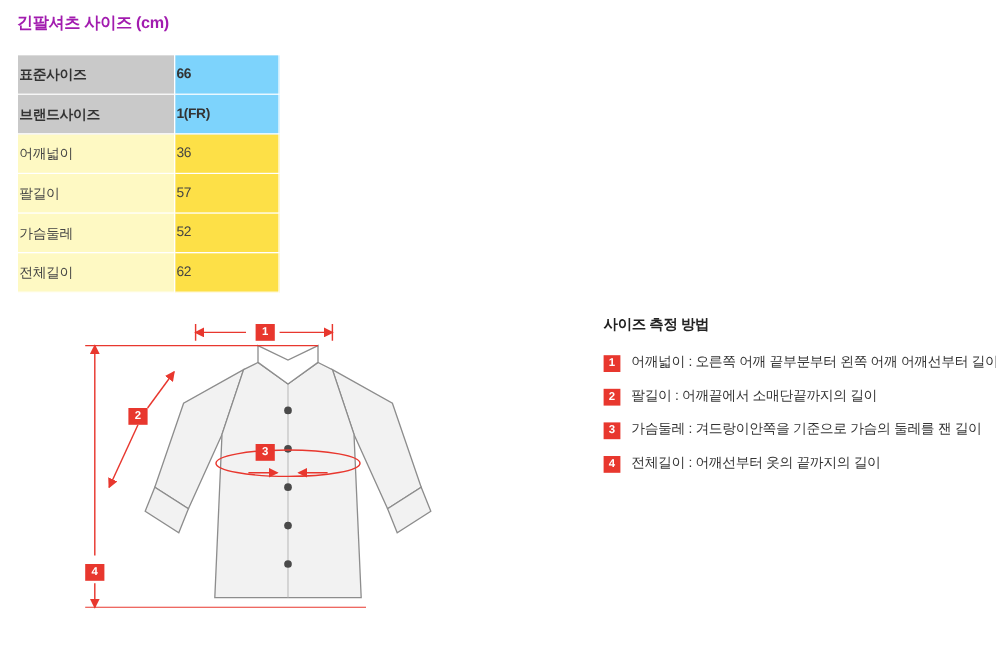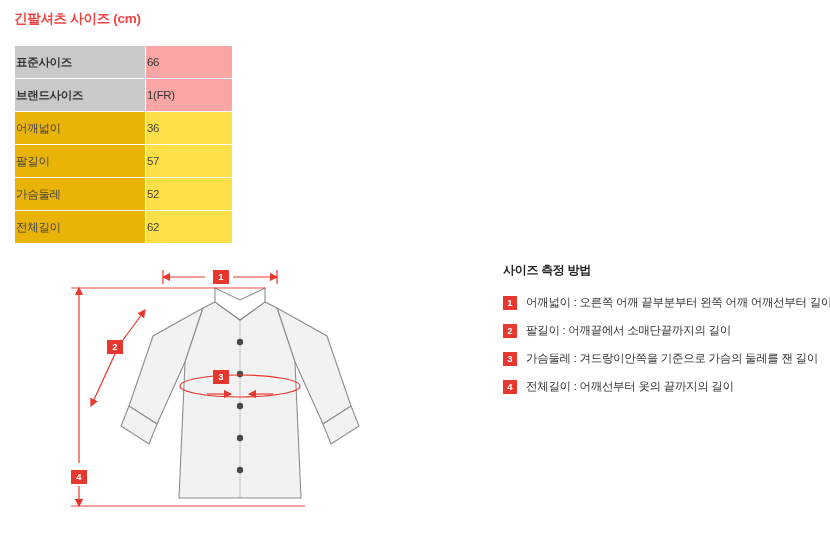--- a/index.html
+++ b/index.html
@@ -14,21 +14,21 @@
     color: #333333;
     position: relative;
     overflow: hidden;
   }
   .page-title {
     position: absolute;
     left: 14px;
     top: 10px;
     font-size: 13.5px;
     font-weight: bold;
-    color: #ef4444;
+    color: #a21caf;
     letter-spacing: -0.3px;
   }
 
   
   .size-table {
     position: absolute;
     left: 14px;
     top: 45px;
     border-collapse: collapse;
     table-layout: fixed;
@@ -41,27 +41,27 @@
     letter-spacing: -0.3px;
   }
   .size-table td.hdr-label {
     width: 128px;
     background: #c9c9c9;
     color: #333333;
     font-weight: bold;
   }
   .size-table td.hdr-value {
     width: 84px;
-    background: #fca5a5;
-    color: #333333;
-    font-weight: normal;
+    background: #7dd3fc;
+    color: #333333;
+    font-weight: bold;
   }
   .size-table td.row-label {
     width: 128px;
-    background: #eab308;
+    background: #fef9c3;
     color: #444444;
   }
   .size-table td.row-value {
     width: 84px;
     background: #fde047;
     color: #444444;
   }
 
   
   .guide {

